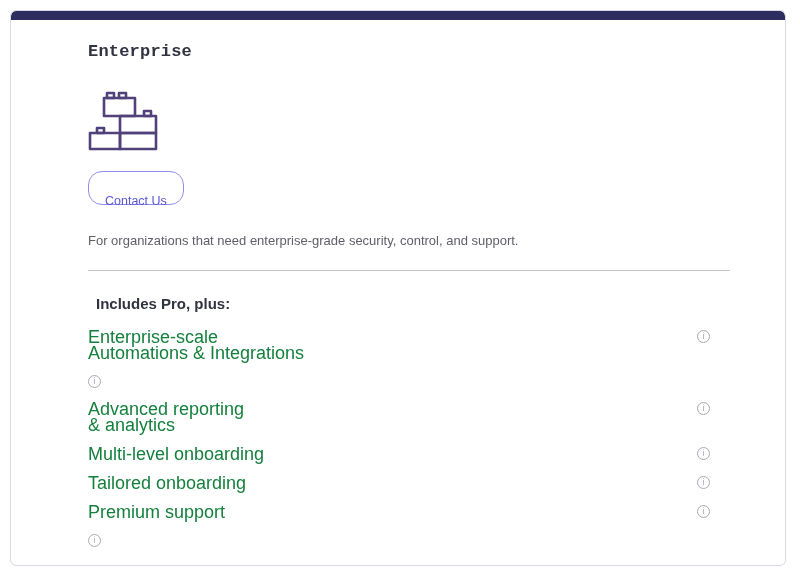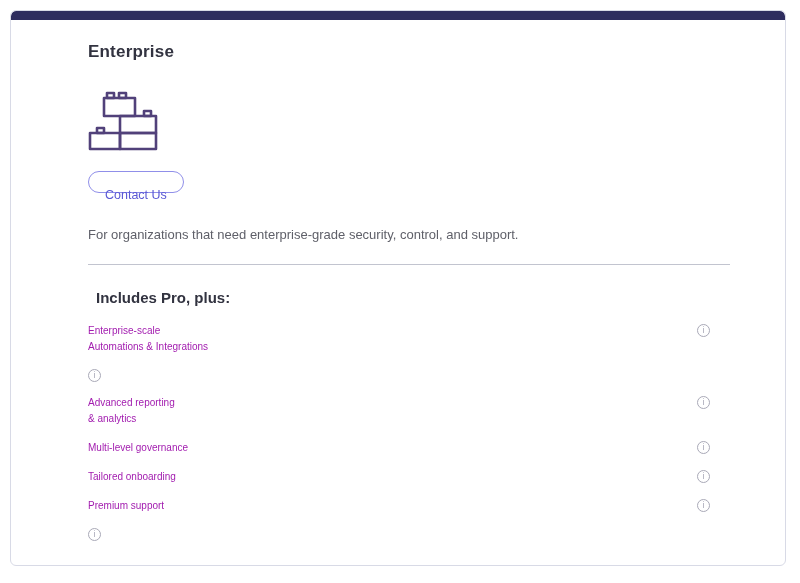--- a/index.html
+++ b/index.html
@@ -32,29 +32,30 @@
   .card-content {
     padding: 0 55px 0 77px;
   }
   .plan-title {
     margin: 21px 0 0 0;
     font-size: 17px;
     line-height: 22px;
     font-weight: 700;
     color: #323340;
     letter-spacing: 0.2px;
+    font-family: Liberation Mono, monospace;
   }
   .brick-icon {
     display: block;
     margin-top: 28px;
   }
   .cta-button {
     display: inline-block;
     margin-top: 20px;
-    padding: 10px 16px;
+    padding: 16px 16px;
     height: 17px;
     line-height: 26px;
     background: #ffffff;
     border: 1px solid var(--cta-border, #908fe9);
     border-radius: 14px;
     color: var(--cta, #5a58d5);
     font-family: "Liberation Sans", sans-serif;
     font-size: 12.5px;
     cursor: pointer;
   }
@@ -81,23 +82,23 @@
     margin-top: 17px;
   }
   .feature-row {
     display: flex;
     justify-content: space-between;
     align-items: flex-start;
     padding-right: 20px;
     margin-bottom: 13px;
   }
   .feature-text {
-    font-size: 10px;
+    font-size: 18px;
     line-height: 16px;
-    color: #a21caf;
+    color: #15803d;
     white-space: pre-line;
   }
   .info-icon {
     flex: 0 0 auto;
     width: 13px;
     height: 13px;
     margin-top: 1px;
     border: 1px solid var(--info-icon, #a9a9b7);
     border-radius: 50%;
     box-sizing: border-box;
@@ -155,21 +156,21 @@
       </div>
       <div class="feature-row">
         <i class="info-icon">i</i>
       </div>
       <div class="feature-row">
         <span class="feature-text">Advanced reporting
 &amp; analytics</span>
         <i class="info-icon">i</i>
       </div>
       <div class="feature-row">
-        <span class="feature-text">Multi-level governance</span>
+        <span class="feature-text">Multi-level onboarding</span>
         <i class="info-icon">i</i>
       </div>
       <div class="feature-row">
         <span class="feature-text">Tailored onboarding</span>
         <i class="info-icon">i</i>
       </div>
       <div class="feature-row">
         <span class="feature-text">Premium support</span>
         <i class="info-icon">i</i>
       </div>

